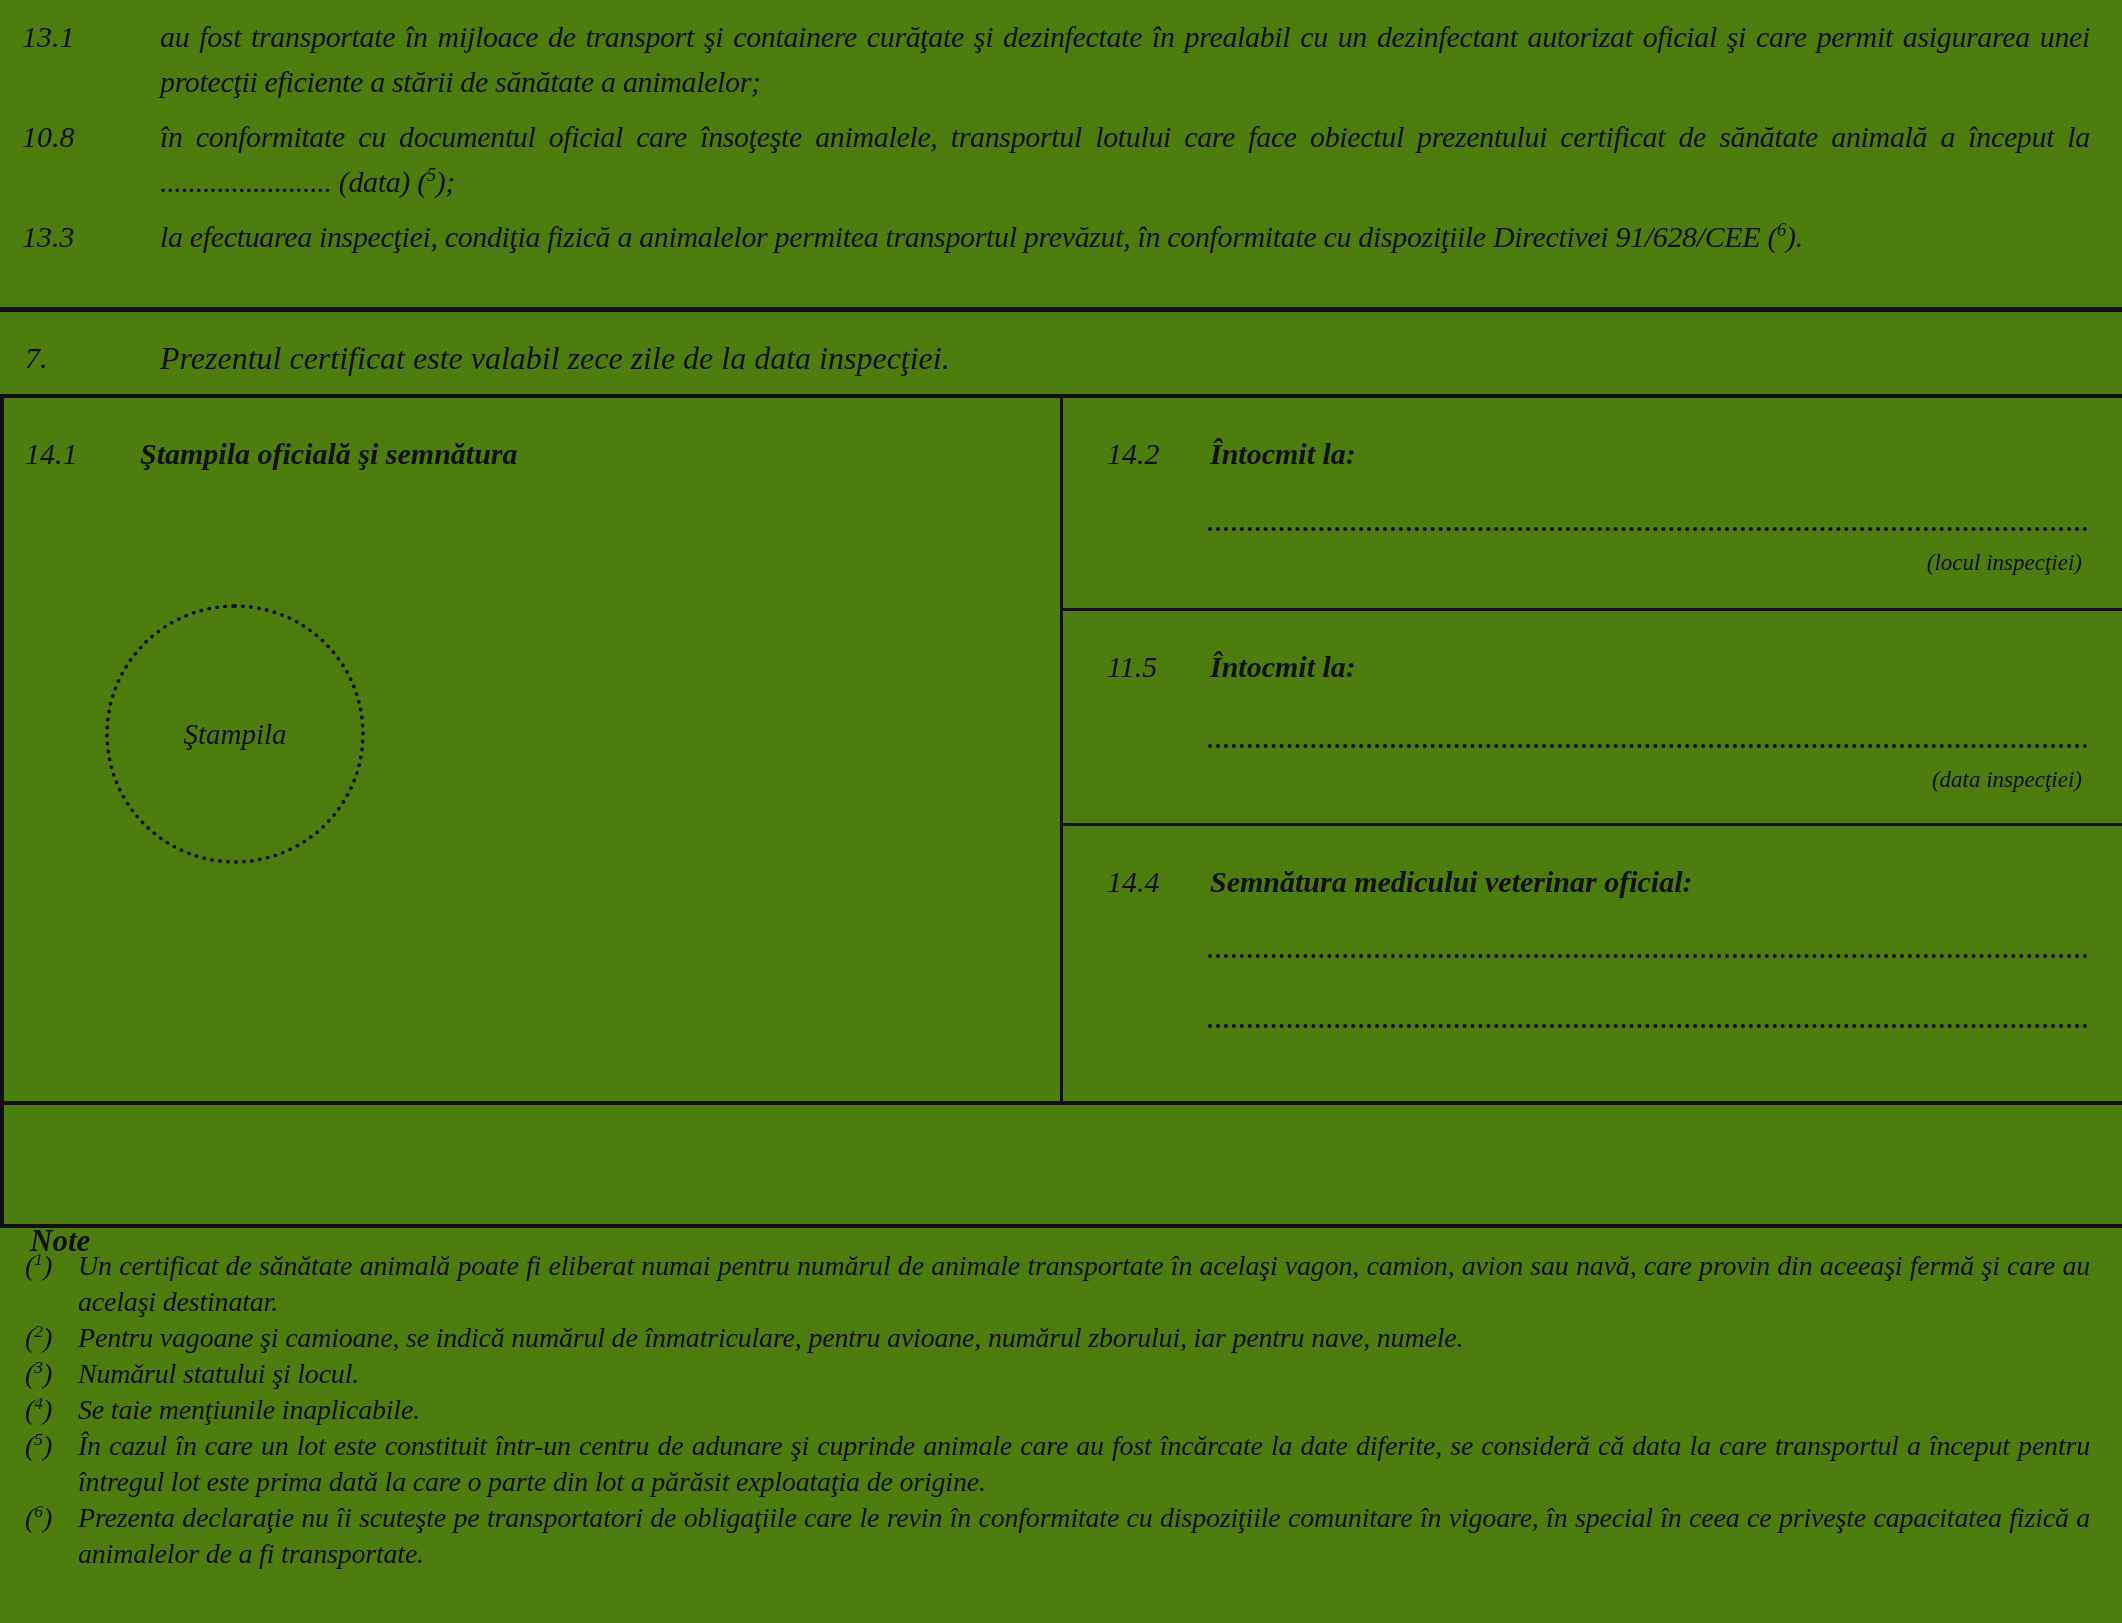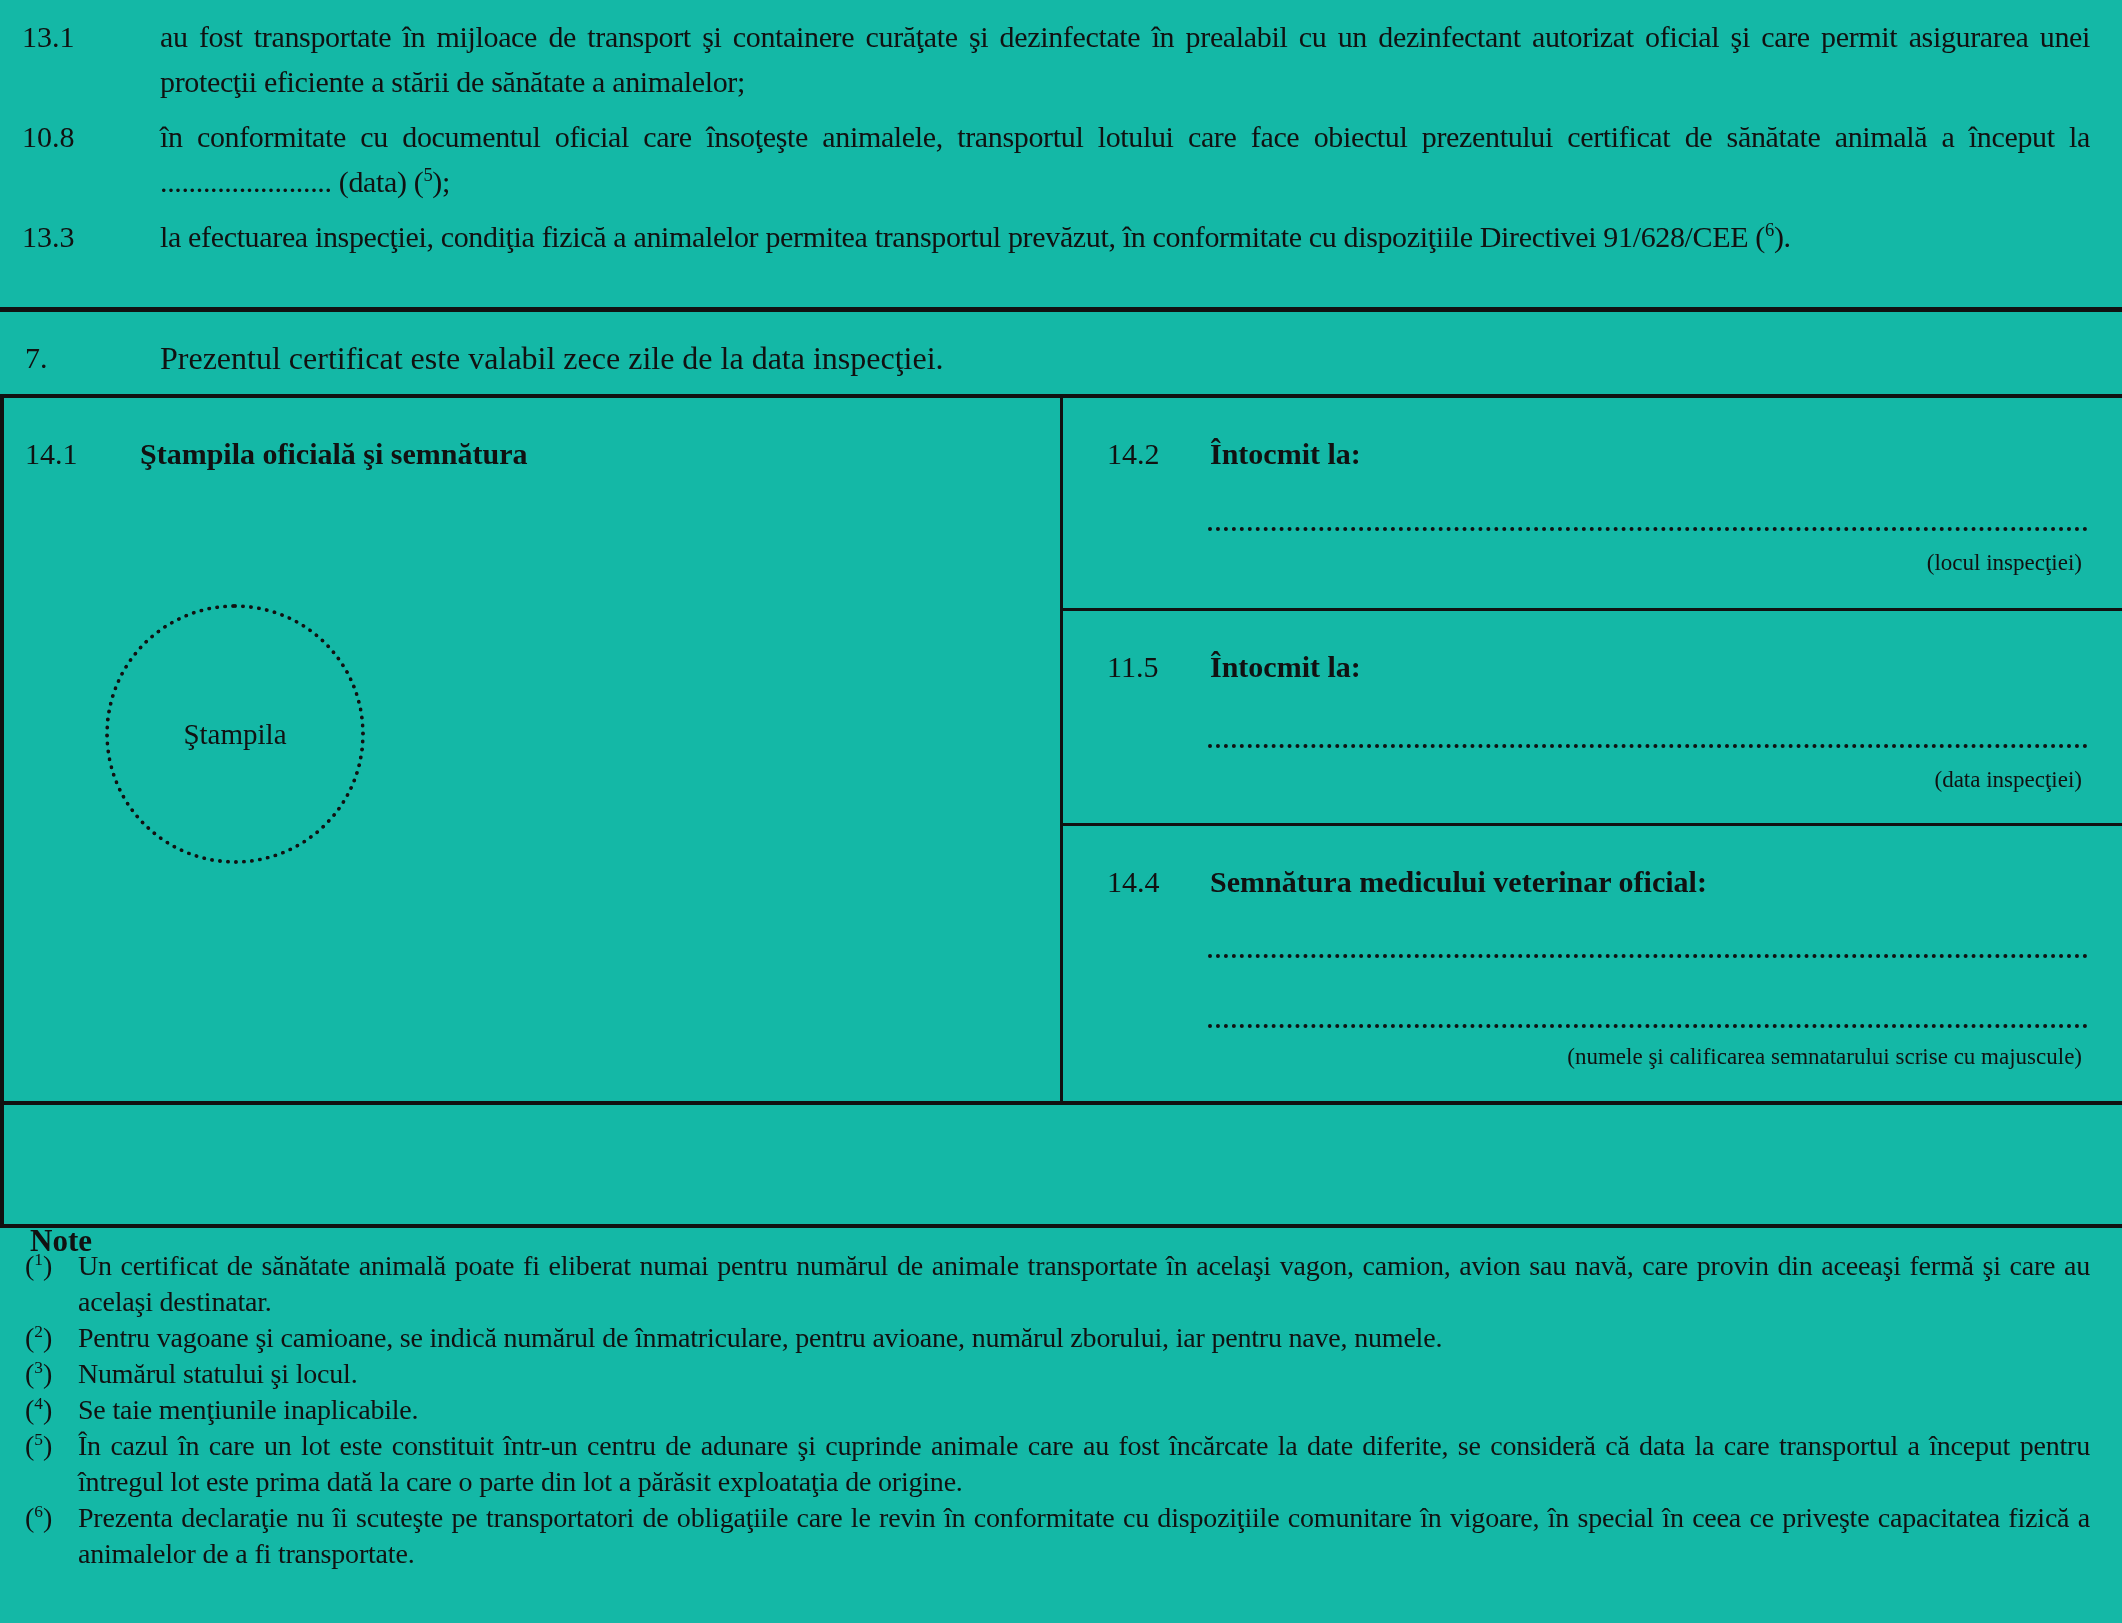--- a/index.html
+++ b/index.html
@@ -1,19 +1,20 @@
 <!DOCTYPE html>
 <html><head>
 <meta charset="utf-8">
 <style>
   html,body { margin:0; padding:0; background:#ffffff; }
   .page {
-    position:relative; width:2122px; height:1623px; background:#14b8a6;
+    position:relative; width:2122px; height:1623px; background:#4d7c0f;
     color:#111111; font-family:"Liberation Serif","DejaVu Serif",serif;
     overflow:hidden;
+    font-style:italic;
   }
   
   .sec13 { position:absolute; top:14px; left:0; right:0; }
   .item { position:relative; }
   .item + .item { margin-top:10px; }
   .item .num {
     position:absolute; left:22px; top:0; font-size:30px; line-height:45px;
   }
   .item .txt {
     margin:0 32px 0 160px; font-size:30px; line-height:45px;
@@ -108,21 +109,20 @@
       </div>
       <div class="dotline" style="top:133px;"></div>
       <div class="caption" style="top:153px;">(data inspecţiei)</div>
     </div>
     <div class="rrow b" style="height:282px;">
       <div class="rhead">
         <span class="num">14.4</span><b>Semnătura medicului veterinar oficial:</b>
       </div>
       <div class="dotline" style="top:128px;"></div>
       <div class="dotline" style="top:198px;"></div>
-      <div class="caption" style="top:215px;">(numele şi calificarea semnatarului scrise cu majuscule)</div>
     </div>
   </div>
 
   <div class="rule" style="top:1101px;"></div>
   <div class="vline" style="left:0;top:1101px;width:4px;height:127px;"></div>
 
   <div class="note-head">Note</div>
 
   <div class="rule" style="top:1224px;"></div>
 

